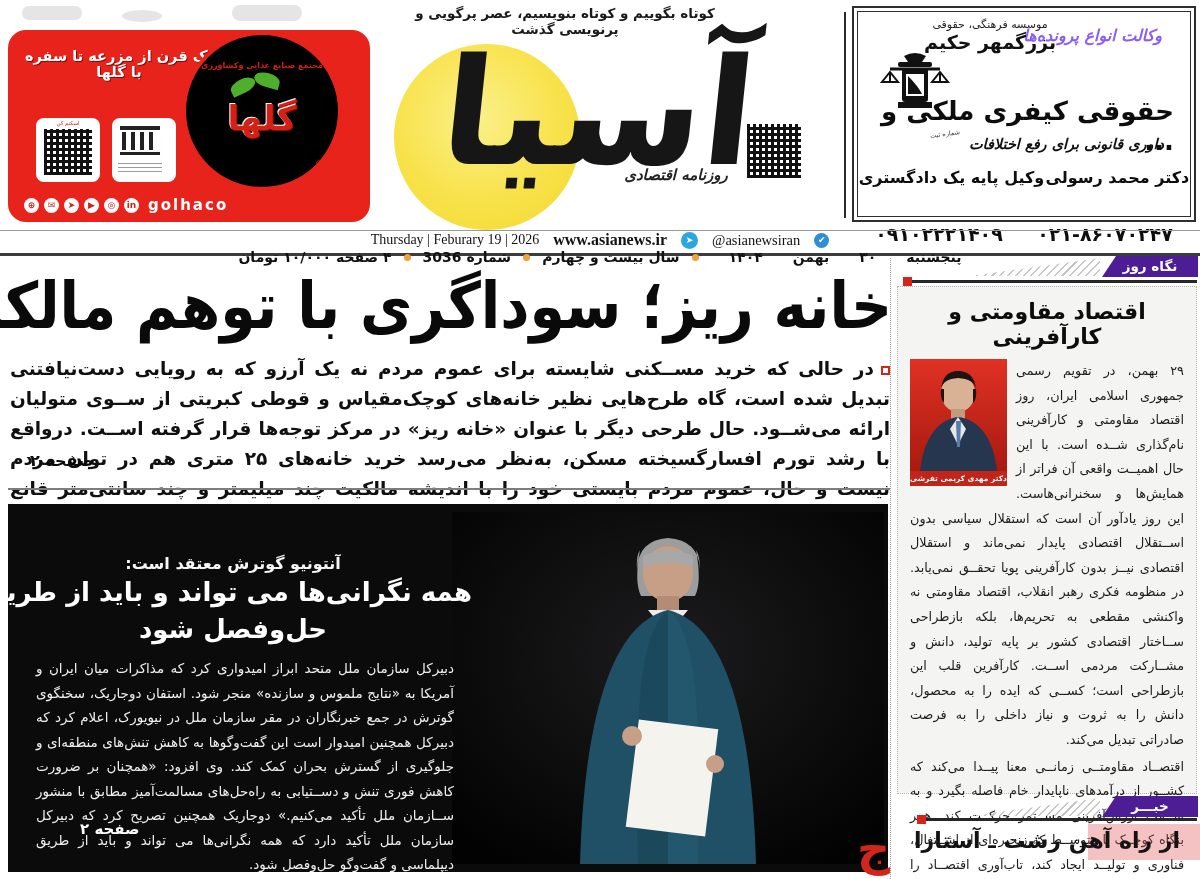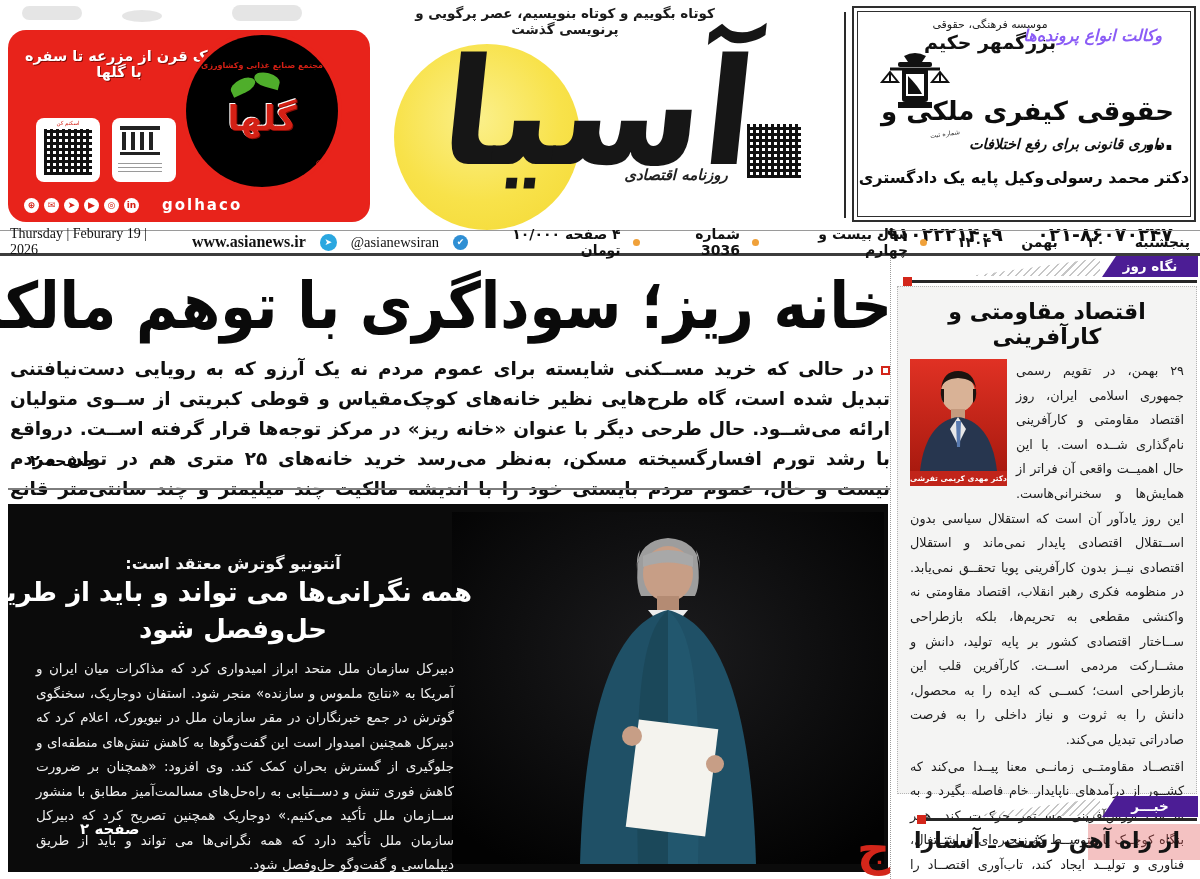--- a/index.html
+++ b/index.html
@@ -42,21 +42,21 @@
   }
   .unesco-cols { position:absolute; left:10px; top:14px; width:36px; height:18px;
     background:repeating-linear-gradient(90deg,#222 0 4px,transparent 4px 9px); }
   .unesco-roof { position:absolute; left:8px; top:8px; width:40px; height:4px; background:#222; }
   .unesco-base { position:absolute; left:8px; top:34px; width:40px; height:3px; background:#222; }
   .cap-lines { position:absolute; left:6px; top:42px; width:44px; height:12px;
     background:repeating-linear-gradient(0deg,#9a9a9a 0 1px,transparent 1px 4px); }
   #golha-social { position:absolute; left:16px; bottom:8px; display:flex; align-items:center; gap:5px; }
   .soc { width:15px; height:15px; border-radius:50%; background:#fff; color:#d42015;
     font-size:9px; font-weight:bold; display:flex; align-items:center; justify-content:center; }
-  #golha-handle { color:#fff; font-weight:900; font-size:15px; letter-spacing:2px; margin-left:18px; }
+  #golha-handle { color:#fff; font-weight:900; font-size:15px; letter-spacing:2px; margin-left:4px; }
 
   
   #tagline { left:390px; top:5px; width:350px; text-align:center; font-size:13.5px;
     font-weight:bold; color:#1a1a1a; direction:rtl; }
   #sun { left:394px; top:44px; width:186px; height:186px; border-radius:50%;
     background:radial-gradient(circle at 45% 40%, #fbf08b 0%, #f8e24a 55%, #f3d832 100%); }
   #logo-fa { left:388px; top:8px; width:420px; height:215px; text-align:center;
     font-size:148px; font-weight:900; color:#161616; line-height:210px;
     transform:skewX(-6deg); direction:rtl; }
   #logo-sub { left:606px; top:150px; width:140px; text-align:center; font-size:15px;
@@ -78,21 +78,21 @@
   #legal-l3 { position:absolute; right:26px; top:124px; font-size:14.5px; font-weight:bold;
     font-style:italic; color:#111; }
   #legal-row { position:absolute; right:0; left:0; top:156px; display:flex; justify-content:space-around; }
   #legal-row div { font-size:16px; font-weight:900; color:#0d0d0d; }
   #legal-phones { position:absolute; right:0; left:0; top:182px; display:flex; justify-content:space-around; }
   #legal-phones div { font-size:19px; font-weight:900; color:#0d0d0d; letter-spacing:1px;margin-top:29px; }
 
   
   #datebar { left:0; top:230px; width:1200px; height:26px; border-top:1px solid #9a9a9a;
     border-bottom:3px solid #3c3c3c; display:flex; align-items:center;
-    justify-content:space-between; padding:0 10px; }
+    justify-content:space-between; padding:0 10px;flex-direction:column; }
   #date-left { display:flex; align-items:center; gap:14px; }
   #date-en { font-family:"Liberation Serif","DejaVu Serif",serif; font-size:14px; color:#111; }
   #website { font-family:"Liberation Serif","DejaVu Serif",serif; font-size:16px; font-weight:bold; color:#111; }
   .tg { width:17px; height:17px; border-radius:50%; background:#2aa7e0; color:#fff; font-size:9px;
     display:flex; align-items:center; justify-content:center; }
   #handle { font-family:"Liberation Serif","DejaVu Serif",serif; font-size:14.5px; color:#111; }
   .verified { width:15px; height:15px; border-radius:50%; background:#2f8fd4; color:#fff; font-size:9px;
     display:flex; align-items:center; justify-content:center; }
   #date-right { display:flex; align-items:center; gap:12px; direction:rtl; font-size:14px;
     font-weight:bold; color:#111; }

